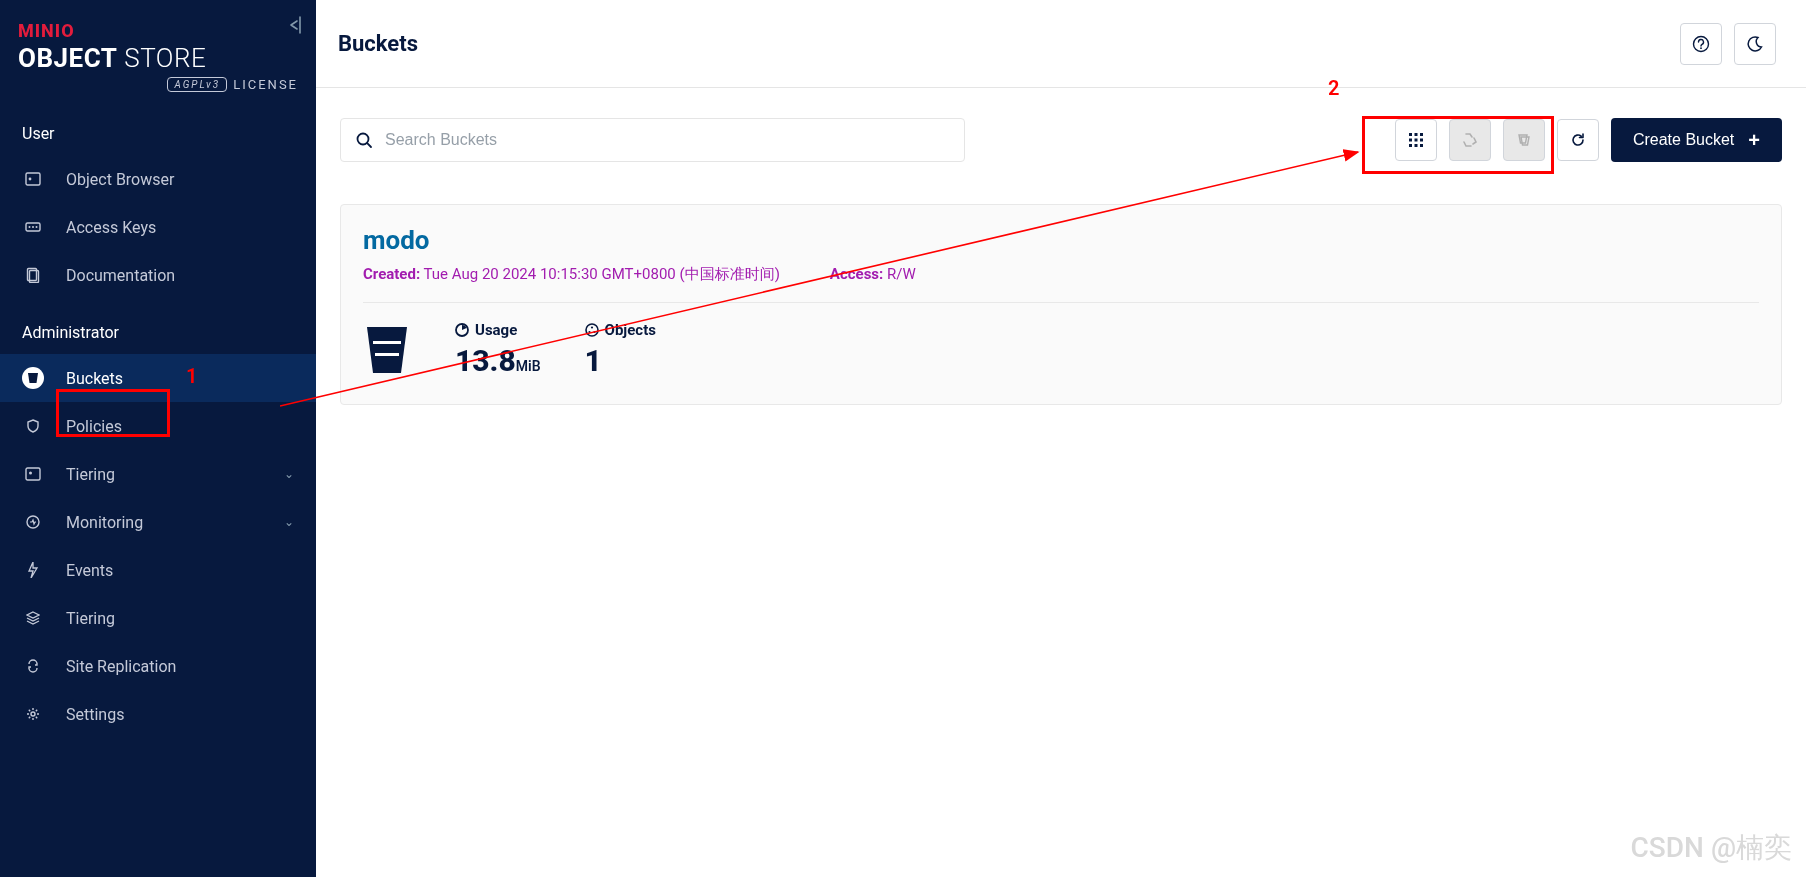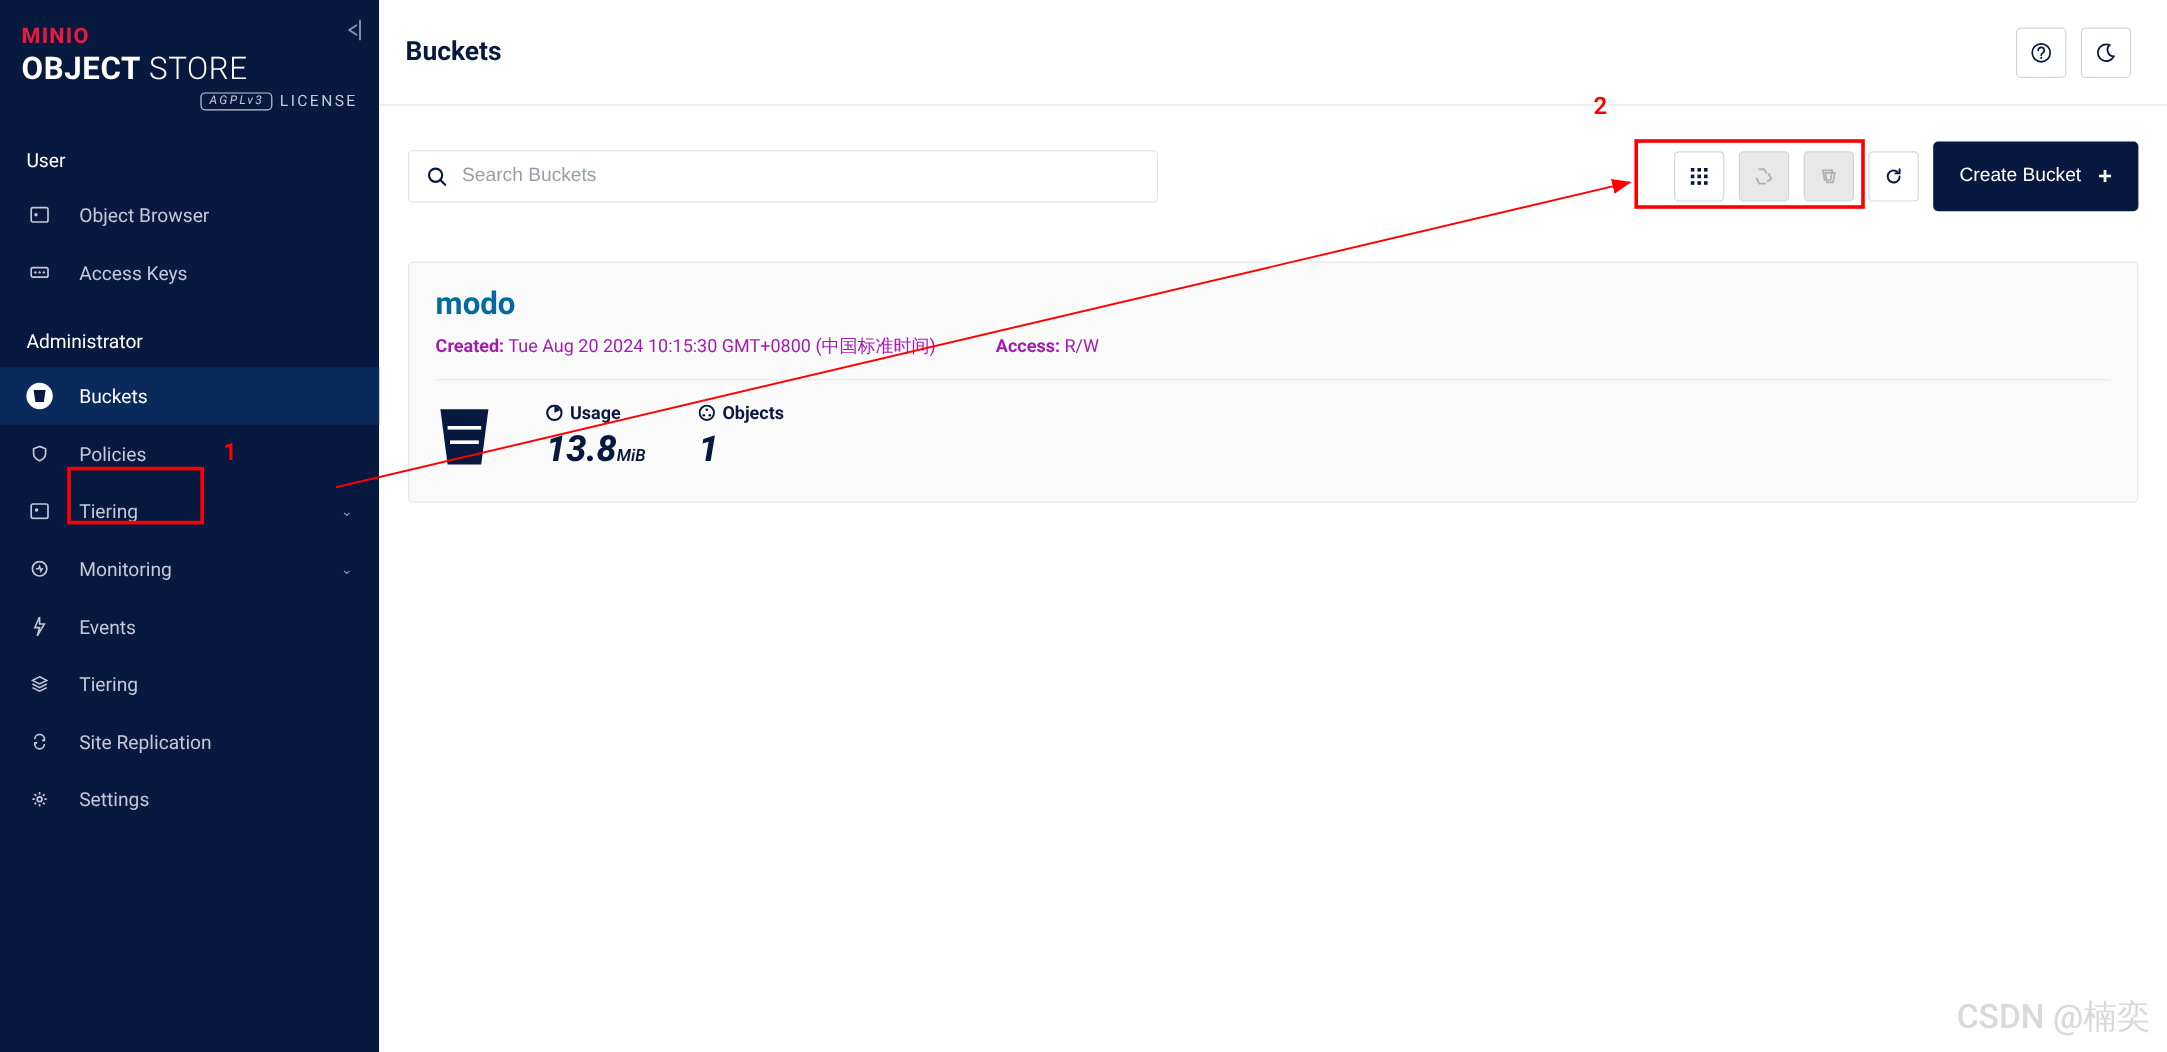--- a/index.html
+++ b/index.html
@@ -28,32 +28,32 @@
     .topbar-actions { margin-left: auto; display: flex; gap: 12px; }
     .icon-button { width: 42px; height: 42px; border: 1px solid #d1d5db; border-radius: 4px; background: #fff; display: flex; align-items: center; justify-content: center; cursor: pointer; color: #07193e; }
     .icon-button.disabled { background: #e8e8e8; color: #b0b0b0; cursor: not-allowed; }
     
     .content { padding: 30px 24px; }
     .action-row { display: flex; align-items: center; gap: 12px; }
     .search-wrap { width: 625px; height: 44px; border: 1px solid #e5e5e5; border-radius: 4px; display: flex; align-items: center; padding: 0 14px; gap: 12px; }
     .search-wrap input { border: none; outline: none; font-size: 16px; flex: 1; color: #07193e; }
     .search-wrap input::placeholder { color: #969fa8; }
     .spacer { flex: 1; }
-    .create-btn { height: 58px; background: #07193e; color: #fff; border: none; border-radius: 4px; padding: 0 22px; font-size: 16px; font-weight: 500; display: flex; align-items: center; gap: 14px; cursor: pointer; }
+    .create-btn { height: 44px; background: #07193e; color: #fff; border: none; border-radius: 4px; padding: 0 22px; font-size: 16px; font-weight: 500; display: flex; align-items: center; gap: 14px; cursor: pointer; }
     .plus { font-size: 20px; font-weight: 700; }
     
     .bucket-card { margin-top: 42px; border: 1px solid #e8e8e8; border-radius: 4px; padding: 20px 22px 26px 22px; background: #fafafa; }
     .bucket-name { font-size: 26px; font-weight: 700; color: #0369a1; margin-bottom: 10px; }
     .bucket-meta { display: flex; gap: 50px; font-size: 15px; color: #a21caf; padding-bottom: 18px; border-bottom: 1px solid #e8e8e8; }
     .bucket-meta b { font-weight: 700; }
     .bucket-stats { display: flex; gap: 44px; align-items: center; margin-top: 18px; }
     .bucket-glyph { width: 48px; height: 54px; }
     .stat-block { display: flex; flex-direction: column; gap: 4px; }
     .stat-label { font-size: 15px; font-weight: 700; color: #07193e; display: flex; align-items: center; gap: 6px; }
-    .stat-value { font-size: 30px; font-weight: 800; color: #07193e; font-style: italic; }
+    .stat-value { font-size: 30px; font-weight: 800; color: #07193e; }
     .stat-unit { font-size: 14px; font-weight: 600; }
     
     
     .anno { position: absolute; pointer-events: none; }
     .anno-box1 { left: 56px; top: 389px; width: 114px; height: 48px; border: 3px solid #ff0000; }
     .anno-label1 { left: 186px; top: 364px; color: #ff0000; font-size: 20px; font-weight: 600; }
     .anno-box2 { left: 1362px; top: 116px; width: 192px; height: 58px; border: 3px solid #ff0000; }
     .anno-label2 { left: 1328px; top: 76px; color: #ff0000; font-size: 20px; font-weight: 600; }
     .anno-arrow { left: 280px; top: 148px; }
     .watermark { position: absolute; right: 14px; bottom: 10px; color: #d9d9d9; font-size: 28px; font-weight: 500; pointer-events: none; }
@@ -92,20 +92,29 @@
   <div class="nav-item">
     <span class="nav-icon-wrap">
         <svg width="16" height="16" viewBox="0 0 16 16">
           <rect x="1" y="4" width="14" height="8" rx="1.5" fill="none" stroke="currentColor" stroke-width="1.4"></rect>
           <circle cx="4.5" cy="8" r="1" fill="currentColor"></circle>
           <circle cx="8" cy="8" r="1" fill="currentColor"></circle>
           <circle cx="11.5" cy="8" r="1" fill="currentColor"></circle>
         </svg>
       </span>
     <span>Access Keys</span>
+  </div>
+  <div class="nav-item">
+    <span class="nav-icon-wrap">
+        <svg width="16" height="16" viewBox="0 0 16 16">
+          <rect x="2.5" y="1.5" width="9" height="12" rx="1" fill="none" stroke="currentColor" stroke-width="1.4"></rect>
+          <rect x="4.5" y="3.5" width="9" height="12" rx="1" fill="none" stroke="currentColor" stroke-width="1.4"></rect>
+        </svg>
+      </span>
+    <span>Documentation</span>
   </div>
 
   <div class="section-title">Administrator</div>
 
   <div class="nav-item active">
     <span class="nav-icon-wrap">
         <svg width="14" height="14" viewBox="0 0 14 14">
           <path d="M2 2 h10 L10.5 12 h-7 Z" fill="currentColor"></path>
         </svg>
       </span>

